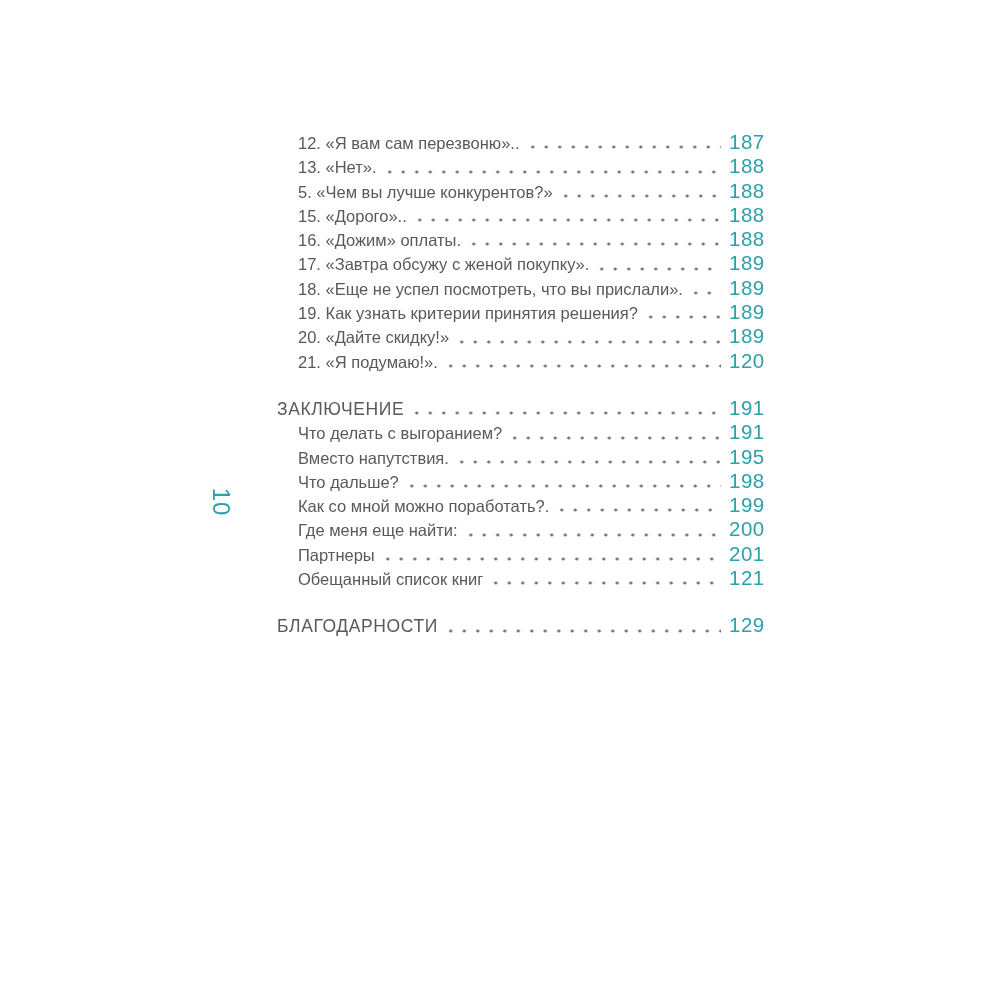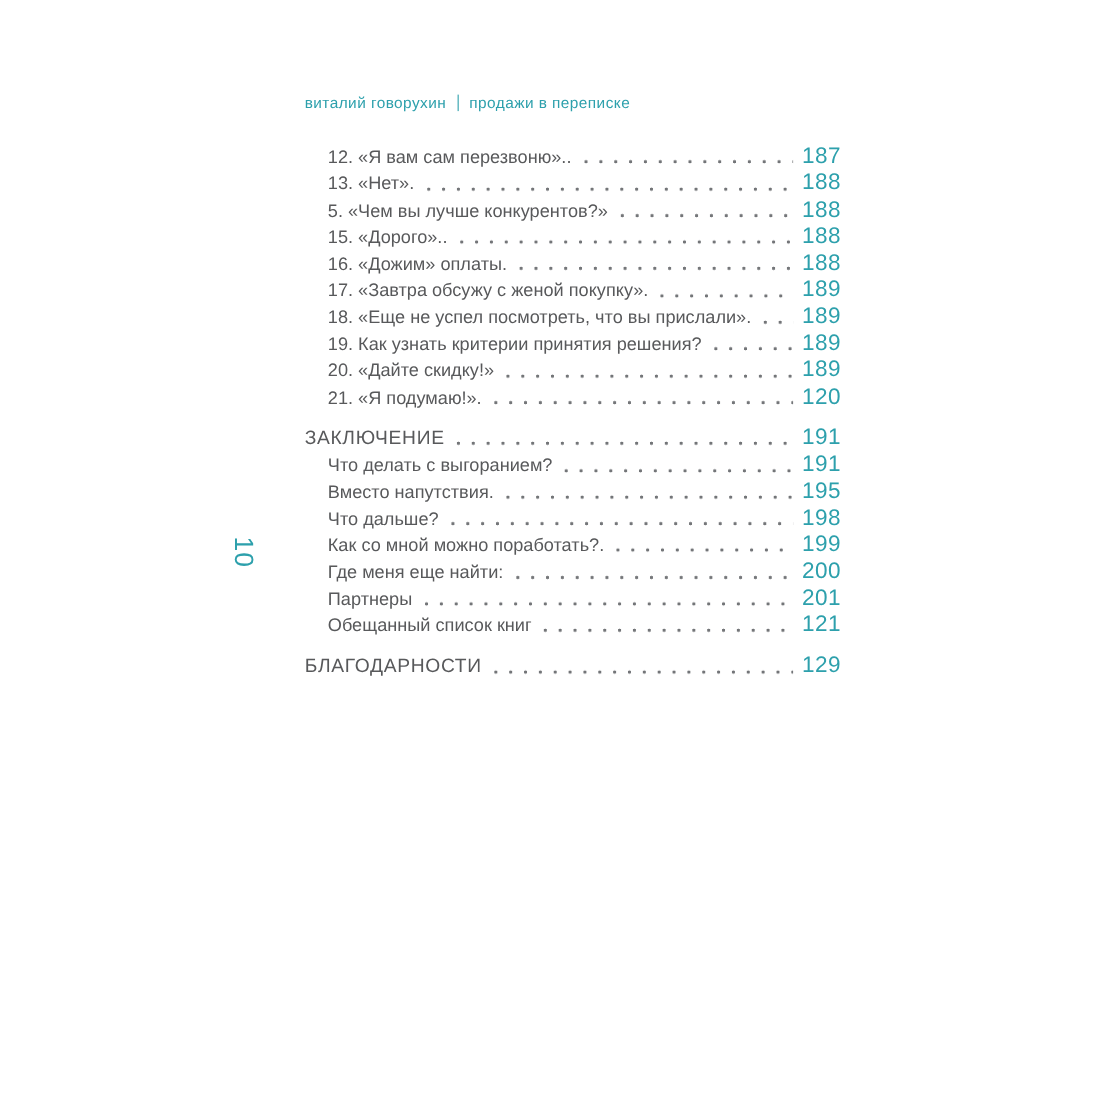--- a/index.html
+++ b/index.html
@@ -46,21 +46,21 @@
   }
   .row{
     display:flex;align-items:baseline;
     height:24.3px;
     color:var(--body-text);
     font-size:16.5px;
     white-space:nowrap;
   }
   .row.sub{padding-left:21px;}
   .row.top{font-size:17.5px;letter-spacing:0.6px;}
-  .row.gap{margin-top:13px;}
+  .row.gap{margin-top:23px;}
   .label{flex:0 0 auto;text-align:center;}
   .leader{
     flex:1 1 auto;
     align-self:stretch;
     margin:0 8px 0 6px;
     background-image:radial-gradient(circle, var(--dots) 1.4px, transparent 1.7px);
     background-size:13.5px 4px;
     background-repeat:repeat-x;
     background-position:left calc(100% - 5px);
   }
@@ -70,25 +70,20 @@
     color:var(--accent);
     font-size:20.5px;
     letter-spacing:0.5px;
   }
 </style>
 </head>
 <body>
 
 <div class="page">
 
-  <div class="running-header">
-    <span>виталий говорухин</span>
-    <span class="sep"></span>
-    <span>продажи в переписке</span>
-  </div>
 
   <div class="side-folio">10</div>
 
   <div class="toc">
       <div class="row sub">
     <span class="label">12. «Я вам сам перезвоню»..</span>
     <span class="leader"></span>
     <span class="pagenum">187</span>
   </div>
       <div class="row sub">

